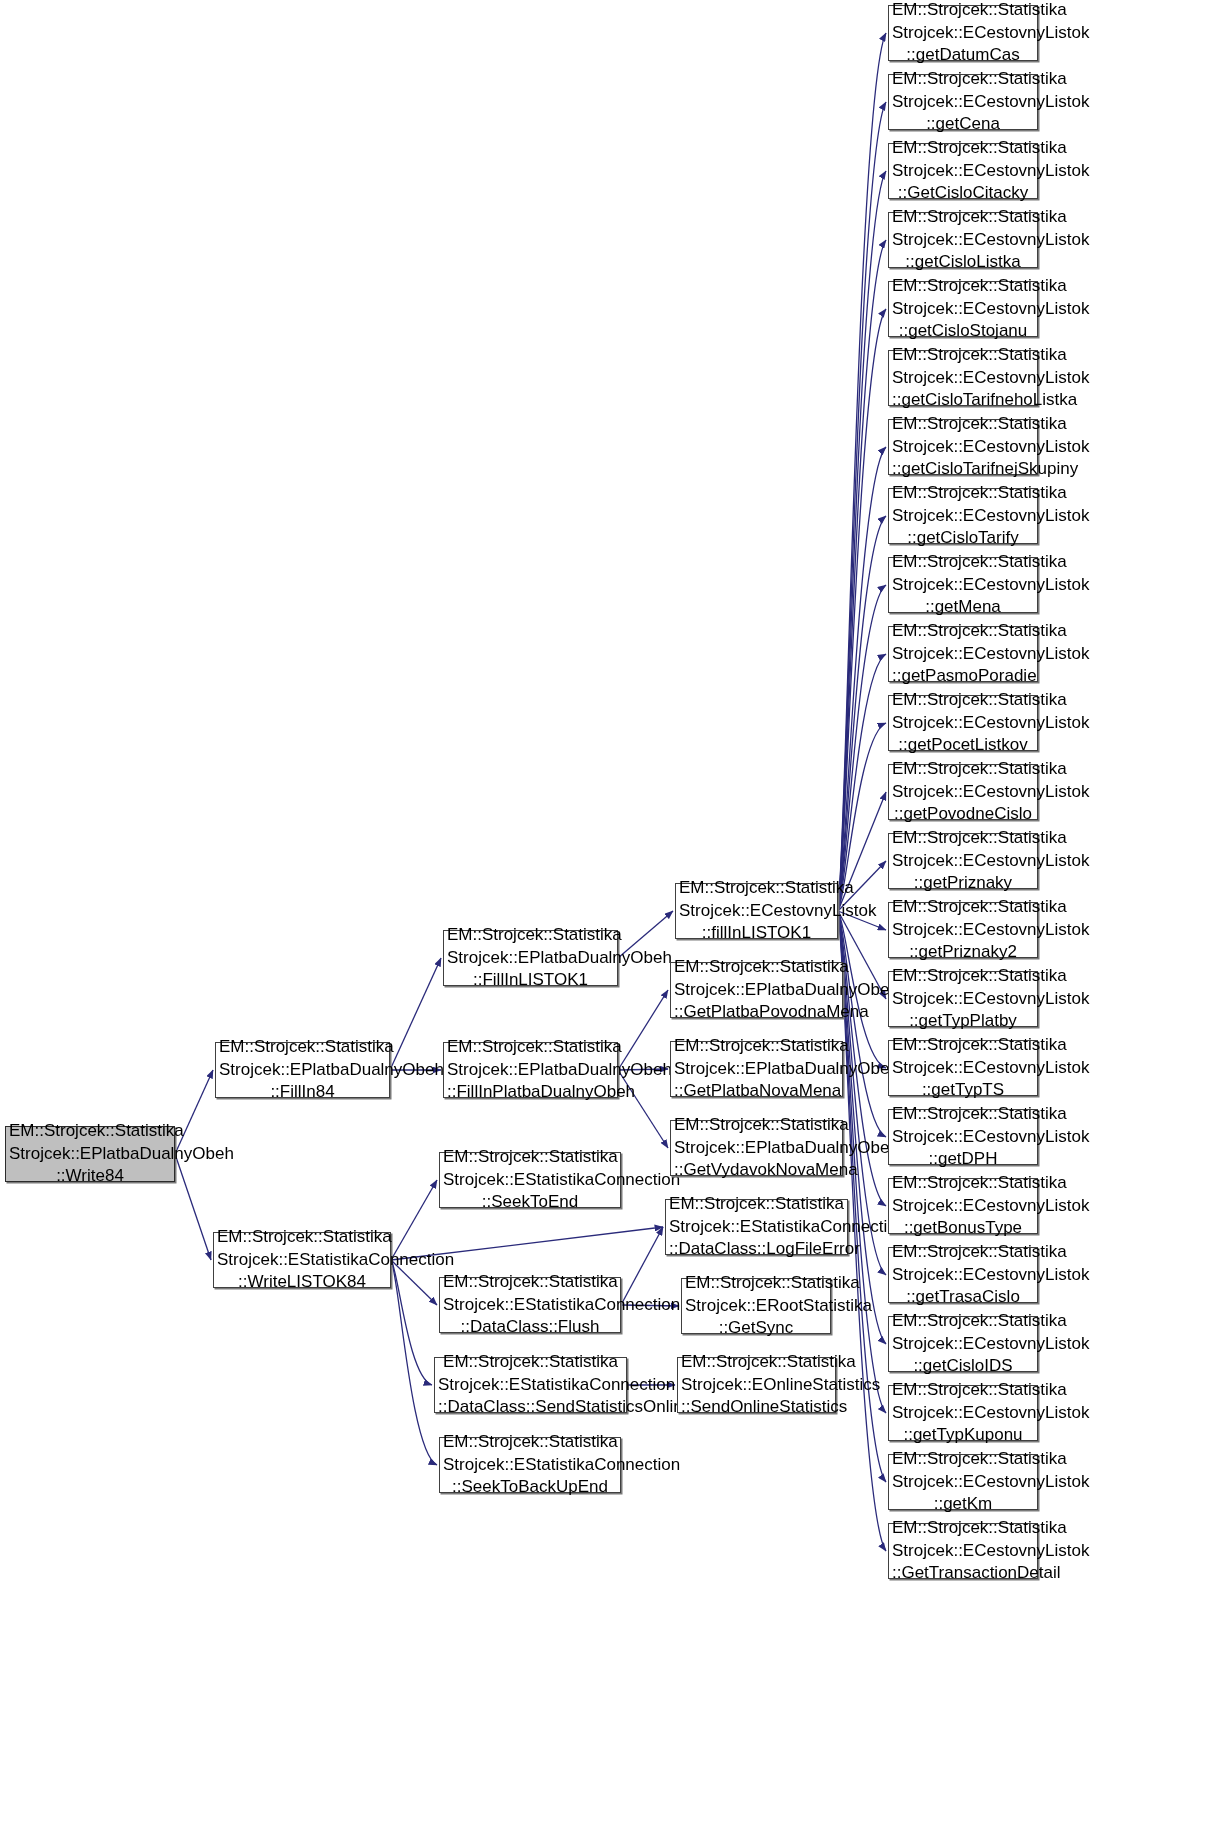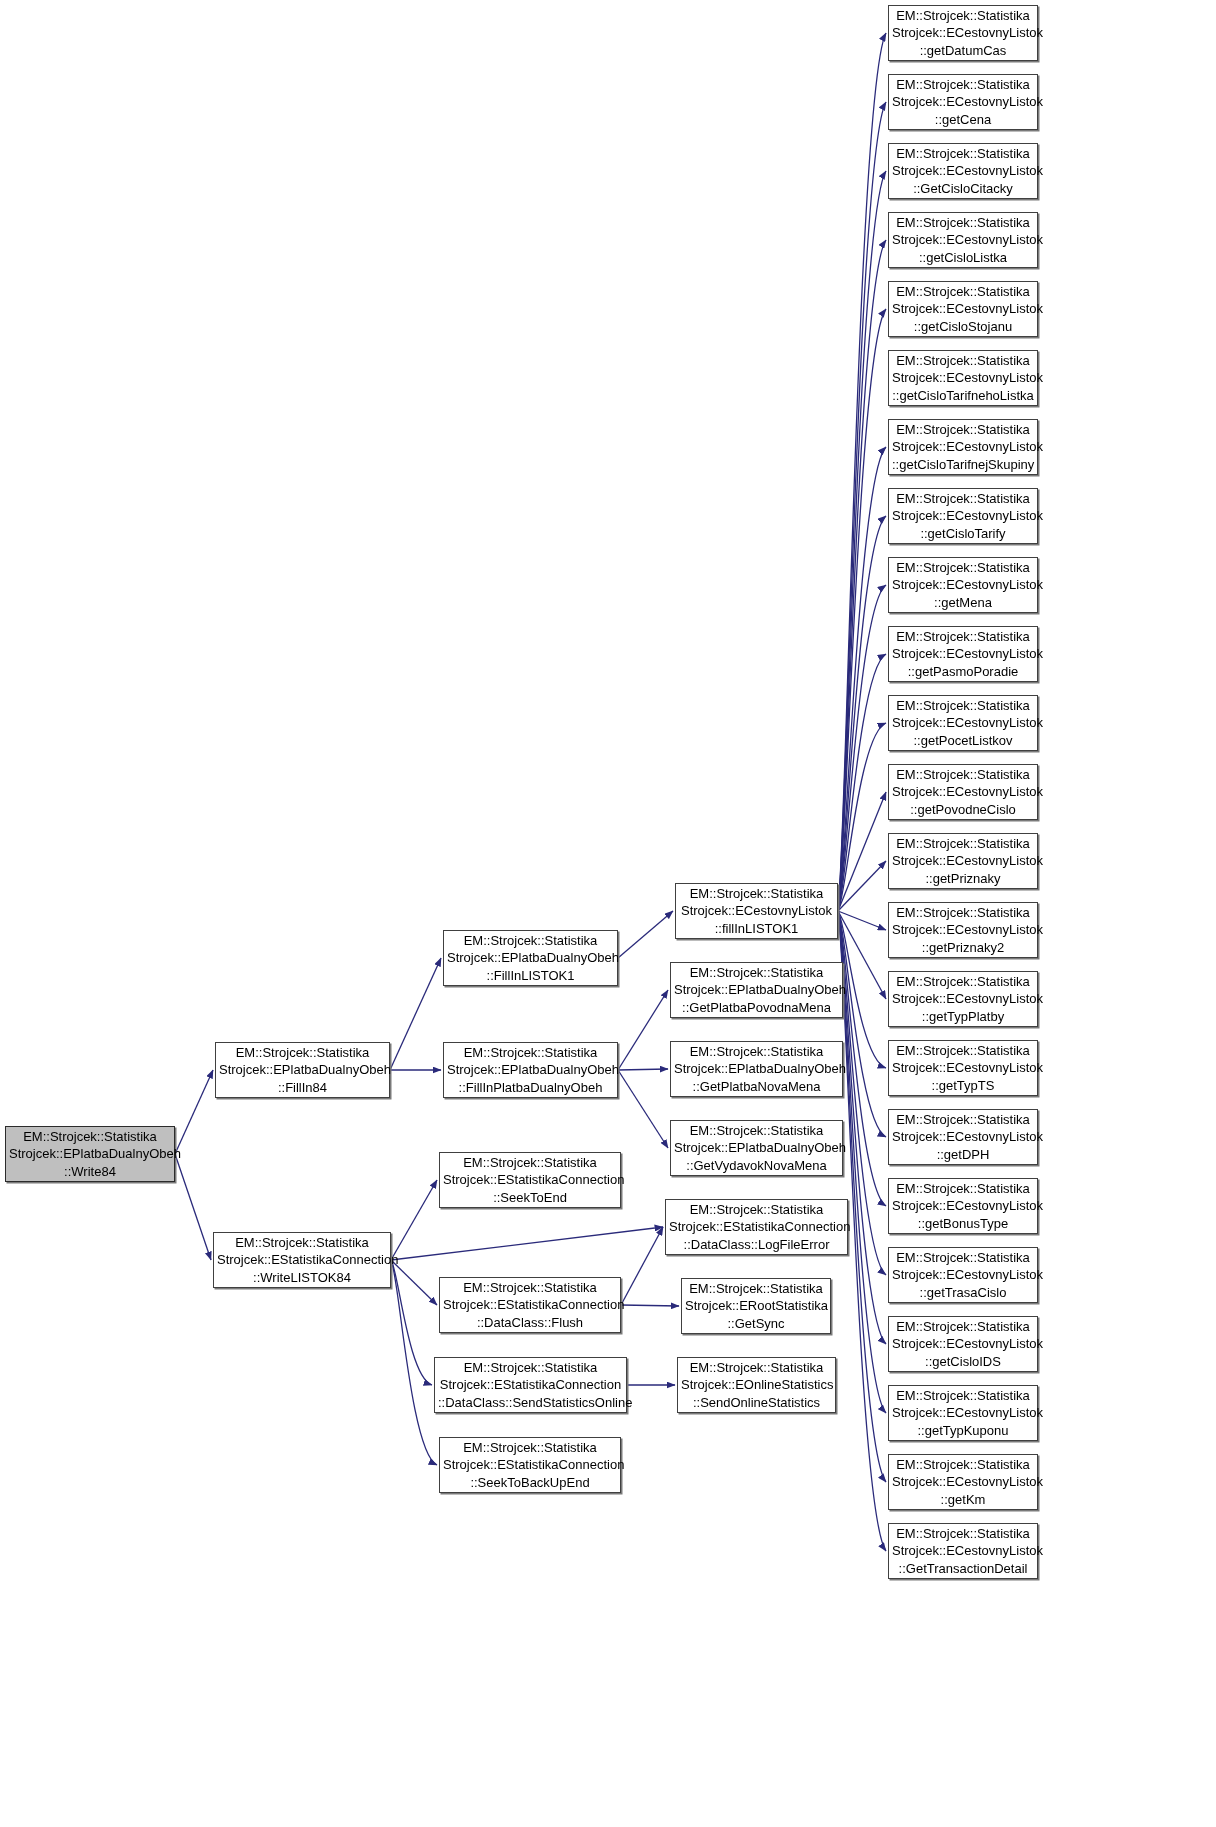--- a/index.html
+++ b/index.html
@@ -28,21 +28,21 @@
   .node {
     position: absolute;
     box-sizing: border-box;
     background: #ffffff;
     border: 1px solid #404040;
     display: flex;
     align-items: center;
     justify-content: center;
     text-align: center;
     line-height: 1.32;
-    font-size: 13px;
+    font-size: 17px;
     color: #000000;
     padding: 1px 3px;
     box-shadow: 1.5px 1.5px 0 0 #7a7a7a;
     white-space: pre-line;
   }
   .node.root-node {
     background: #bfbfbf;
     border: 1px solid #2b2b2b;
   }
   .node-label {

